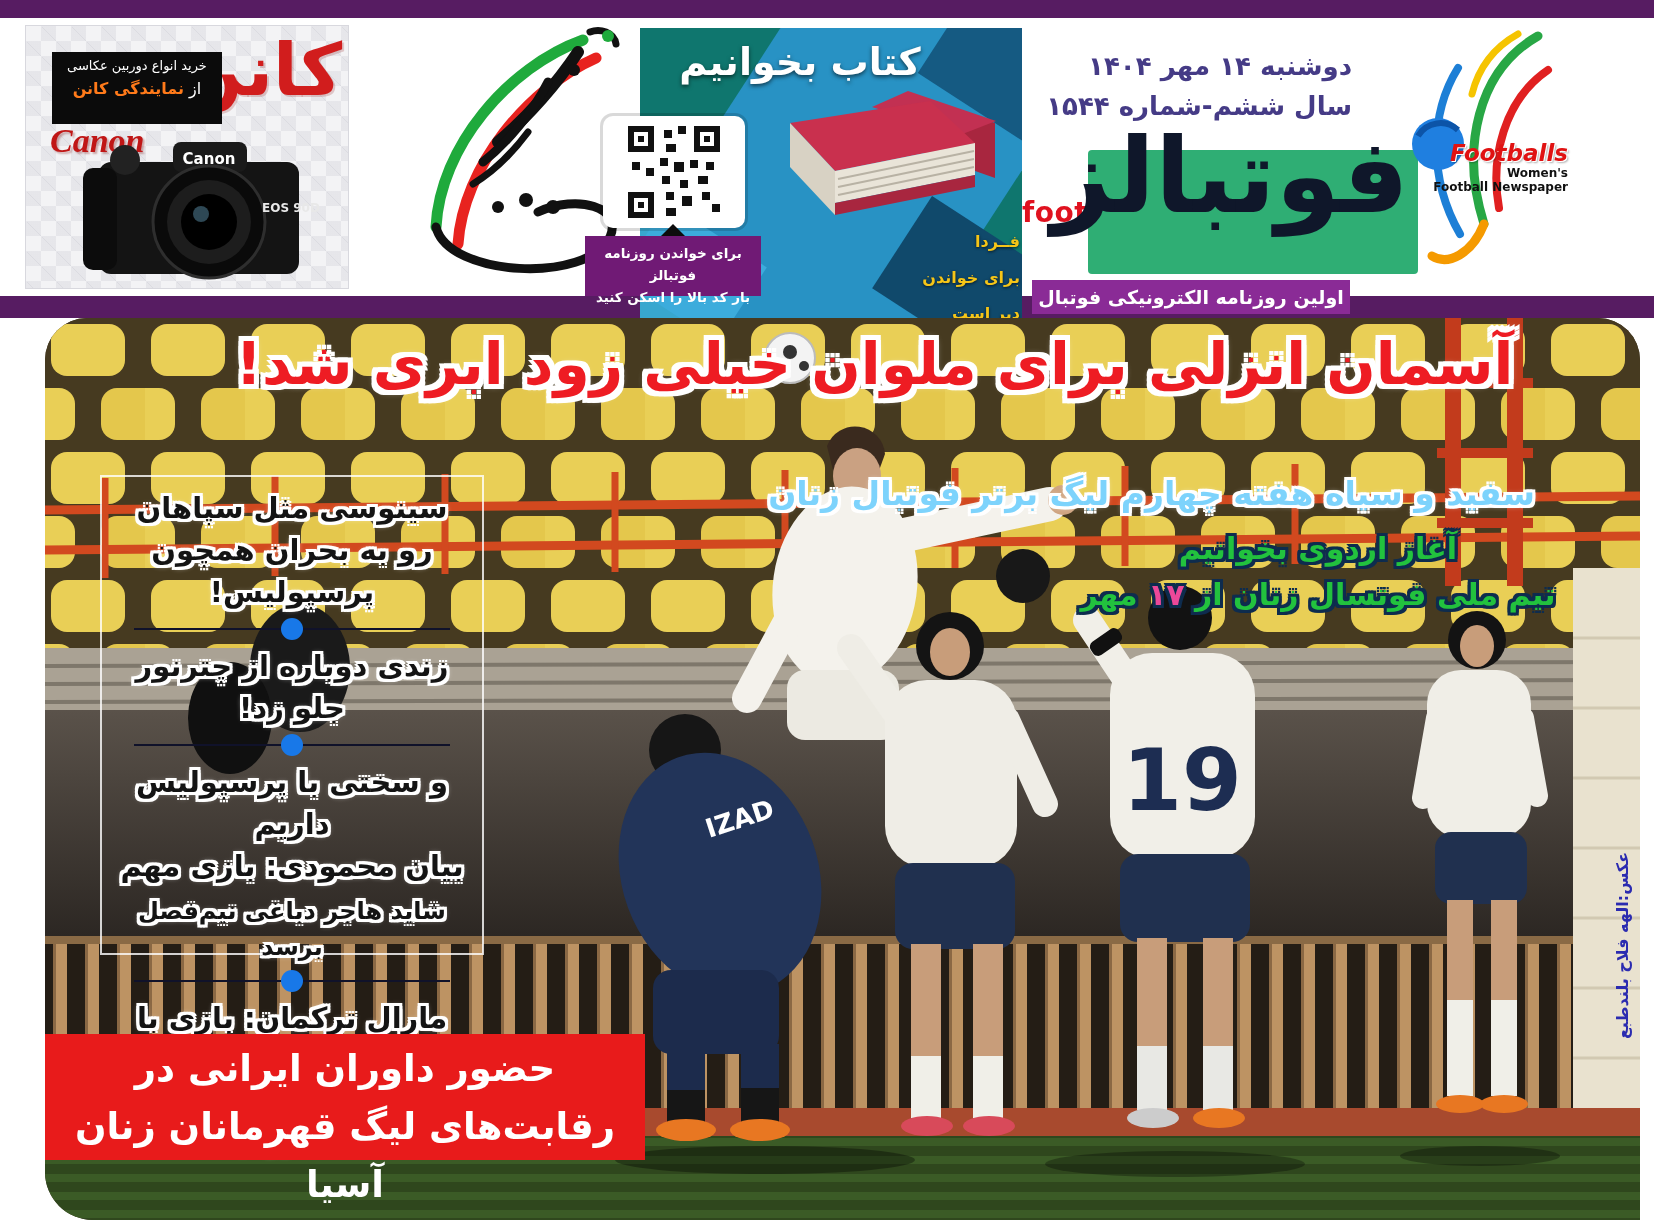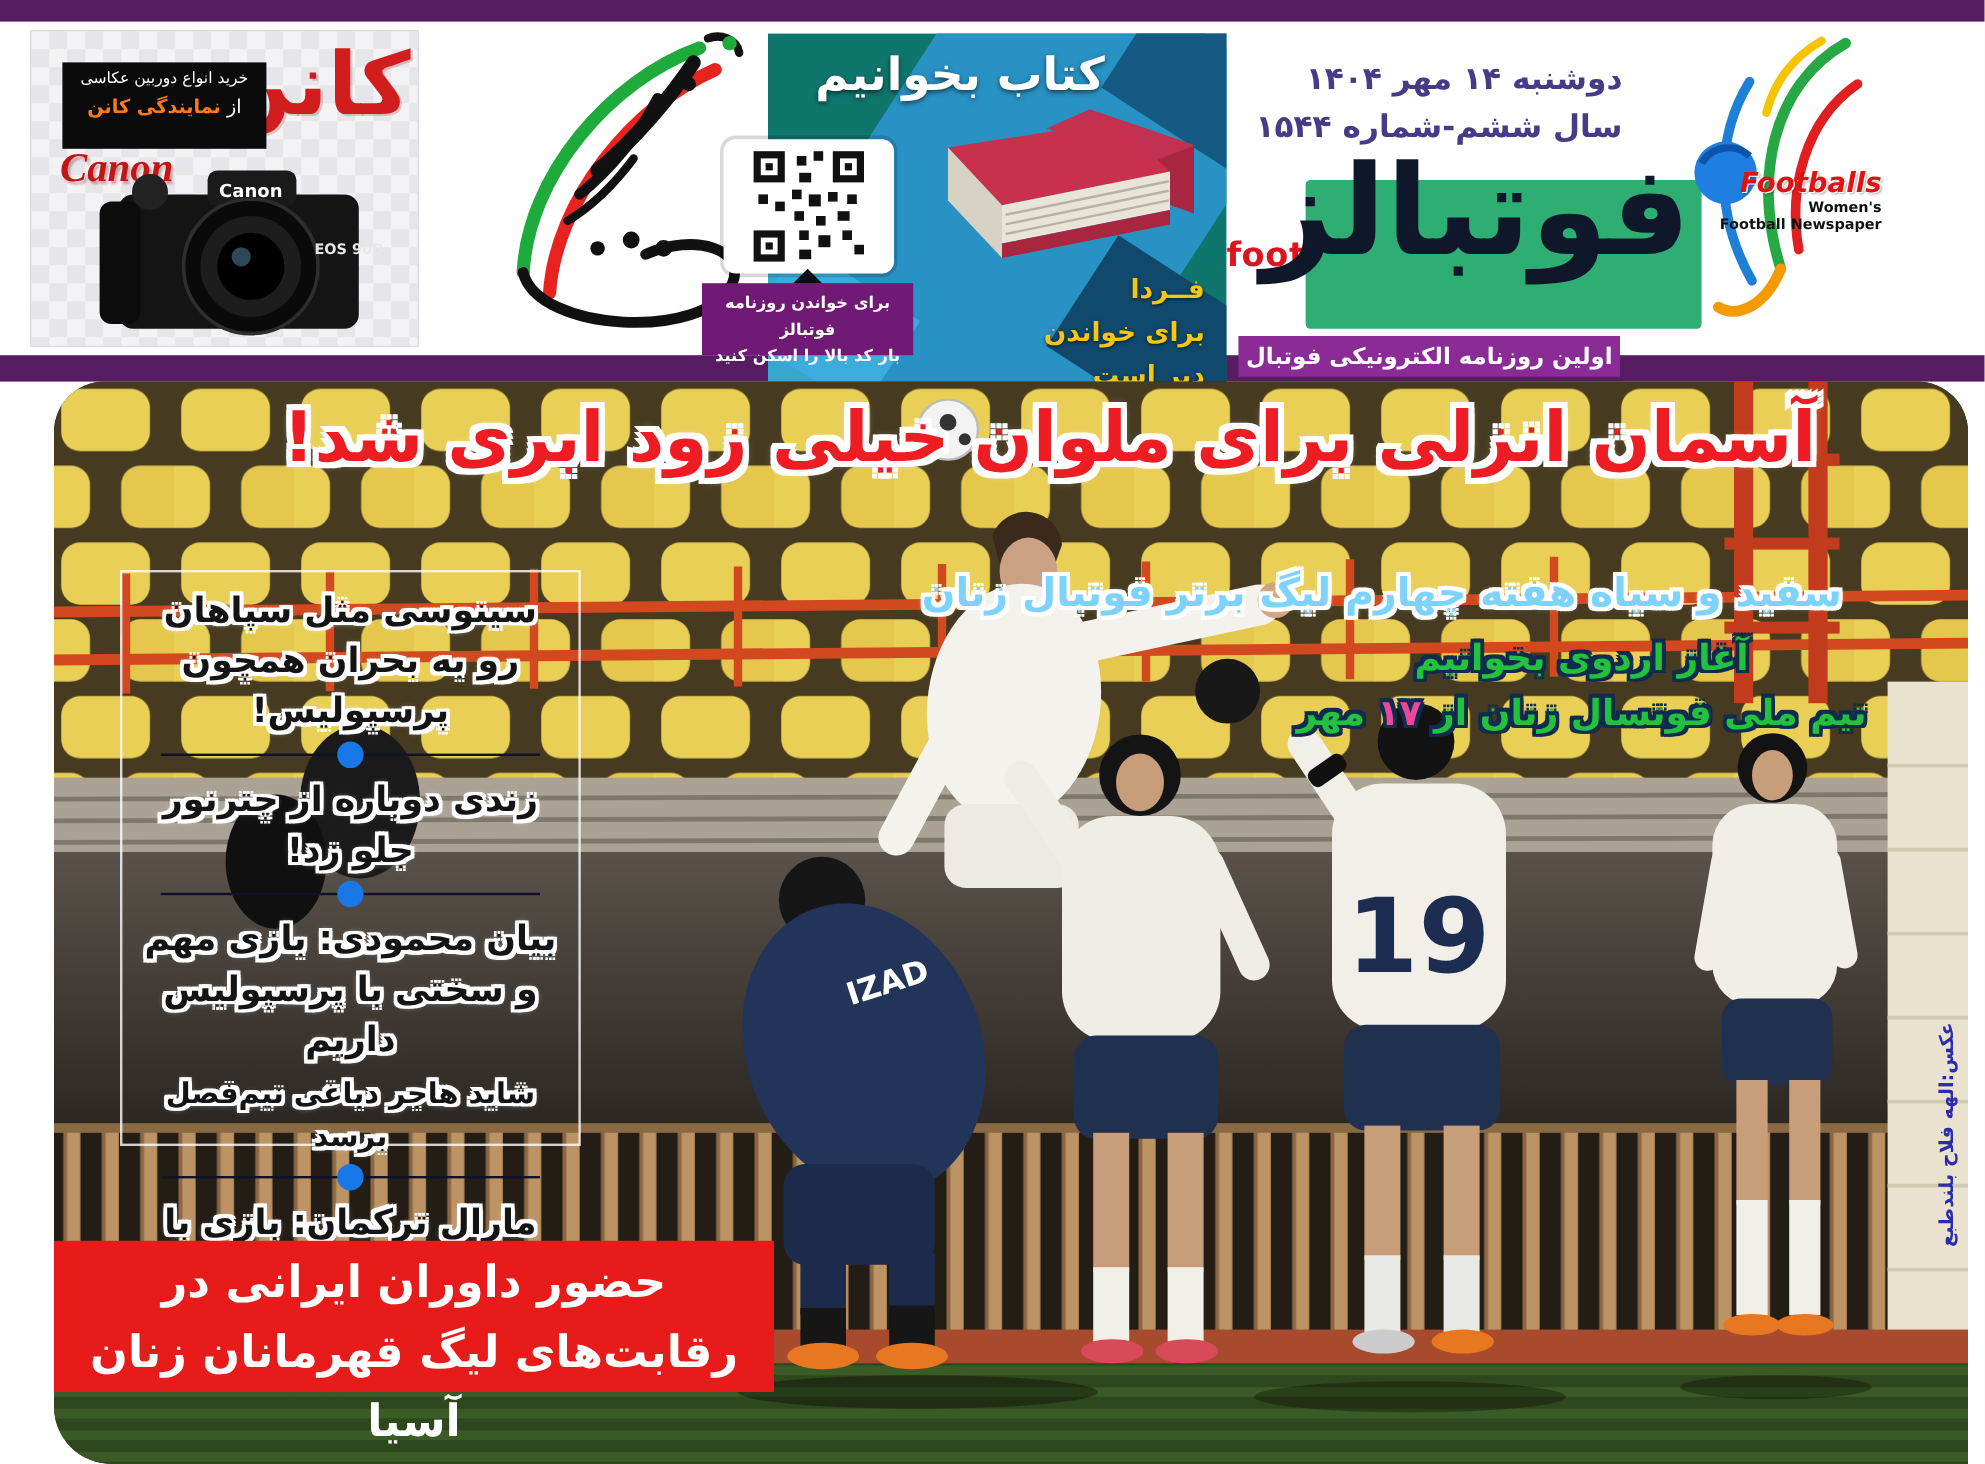--- a/index.html
+++ b/index.html
@@ -31,21 +31,21 @@
   .callig{left:378px;top:22px;width:255px;height:268px;}
 
   
   .book-ad{left:640px;top:28px;width:382px;height:312px;background:#0f766e;overflow:hidden;}
   .bshape1{left:70px;top:-60px;width:280px;height:420px;background:#2892c4;transform:rotate(33deg);}
   .bshape2{left:-40px;top:190px;width:140px;height:140px;background:#3fb0e0;transform:rotate(33deg);opacity:.85;}
   .bshape3{left:300px;top:-30px;width:130px;height:120px;background:#155a82;transform:rotate(33deg);}
   .bshape4{left:250px;top:200px;width:150px;height:110px;background:#10496b;transform:rotate(33deg);}
   .book-title{left:10px;top:12px;width:300px;text-align:center;color:#fff;font-size:38px;font-weight:bold;
               text-shadow:0 2px 4px rgba(0,0,0,.6);}
-  .book-lines{right:18px;bottom:8px;text-align:right;color:#f5c518;font-size:22px;font-weight:bold;line-height:36px;
+  .book-lines{right:2px;bottom:8px;text-align:right;color:#f5c518;font-size:16px;font-weight:bold;line-height:36px;
               text-shadow:0 1px 3px rgba(0,0,0,.7);}
 
   
   .qr-box{left:603px;top:116px;width:142px;height:112px;background:#fff;border-radius:10px;
           box-shadow:0 0 0 3px rgba(0,0,0,.15);display:flex;align-items:center;justify-content:center;}
   .qr-cap{left:585px;top:236px;width:176px;height:54px;background:#701a75;color:#fff;text-align:center;
           font-size:13.5px;line-height:22px;padding-top:6px;font-weight:bold;}
   .qr-cap::before{content:"";position:absolute;top:-12px;left:50%;margin-left:-12px;
           border:12px solid transparent;border-bottom-color:#0d0d0d;border-top:none;}
 
@@ -410,22 +410,22 @@
         <div>رو به بحران همچون پرسپولیس!</div>
       </div>
       <div class="sep">
           <span class="dot"></span>
         </div>
       <div class="ci big ow">زندی دوباره از چترنور جلو زد!</div>
       <div class="sep">
           <span class="dot"></span>
         </div>
       <div class="ci big ow">
+        <div>و سختی با پرسپولیس داریم</div>
         <div>بیان محمودی: بازی مهم</div>
-        <div>و سختی با پرسپولیس داریم</div>
       </div>
       <div class="ci small ow">شاید هاجر دباغی نیم‌فصل برسد</div>
       <div class="sep">
           <span class="dot"></span>
         </div>
       <div class="ci big ow">
         <div>مارال ترکمان: بازی با</div>
         <div>روسیه به ما کمک می‌کند</div>
       </div>
       <div class="ci small ow">برای سرگرمی به جام‌جهانی نمی‌رویم</div>

